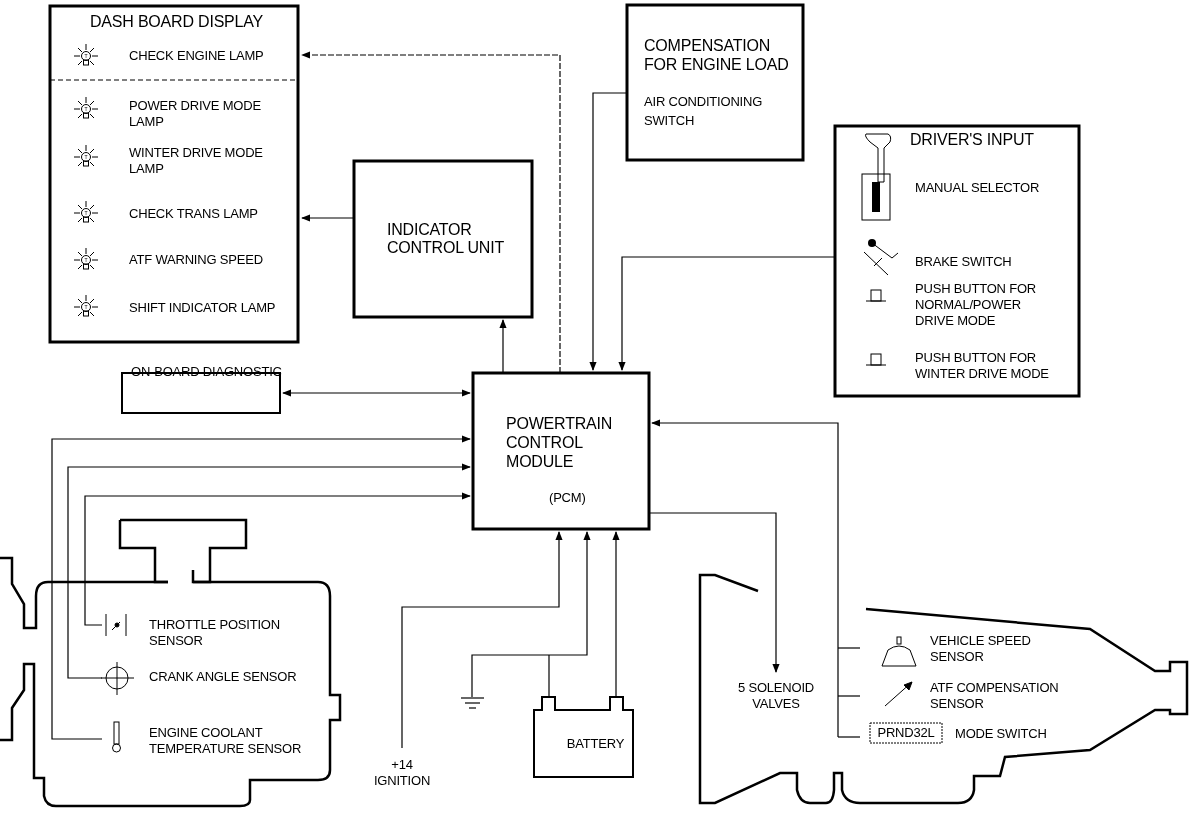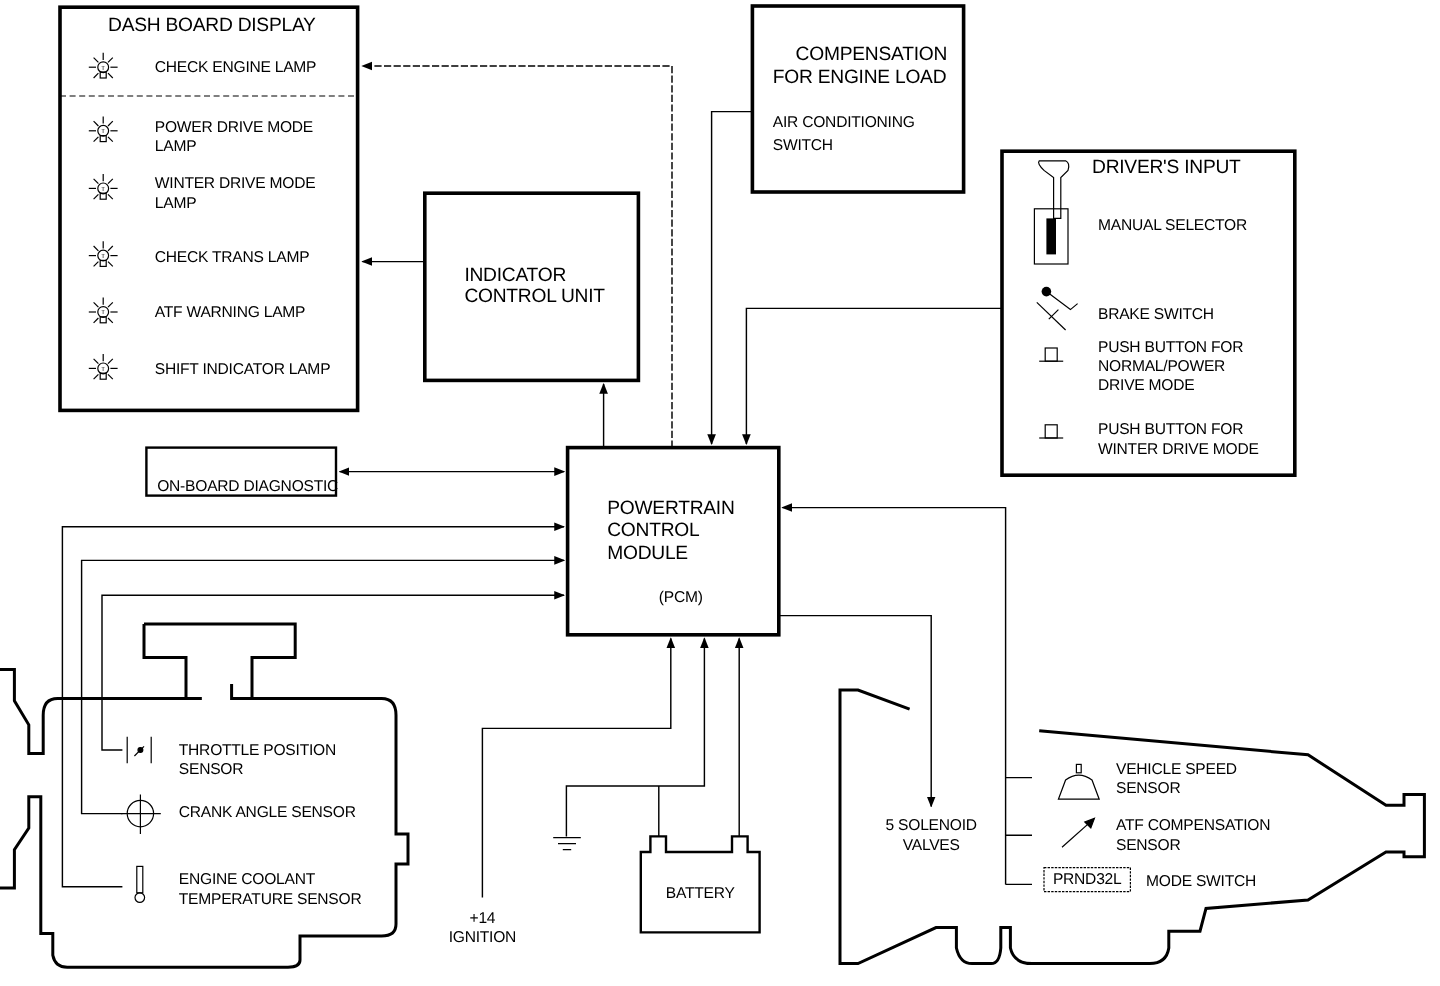--- a/index.html
+++ b/index.html
@@ -153,56 +153,56 @@
 </svg>
 
 <div class="lbl big" style="left:90px;top:13px;">DASH BOARD DISPLAY</div>
 
 <div class="lbl" style="left:129px;top:48px;">CHECK ENGINE LAMP</div>
 <div class="lbl" style="left:129px;top:98px;">POWER DRIVE MODE</div>
 <div class="lbl" style="left:129px;top:114px;">LAMP</div>
 <div class="lbl" style="left:129px;top:145px;">WINTER DRIVE MODE</div>
 <div class="lbl" style="left:129px;top:161px;">LAMP</div>
 <div class="lbl" style="left:129px;top:206px;">CHECK TRANS LAMP</div>
-<div class="lbl" style="left:129px;top:252px;">ATF WARNING LAMP</div>
+<div class="lbl" style="left:129px;top:252px;">ATF WARNING SPEED</div>
 <div class="lbl" style="left:129px;top:300px;">SHIFT INDICATOR LAMP</div>
 
 <div class="lbl big" style="left:387px;top:221px;">INDICATOR</div>
 <div class="lbl big" style="left:387px;top:239px;">CONTROL UNIT</div>
 
-<div class="lbl big" style="left:644px;top:37px;margin-left:19px;">COMPENSATION</div>
+<div class="lbl big" style="left:644px;top:37px;">COMPENSATION</div>
 <div class="lbl big" style="left:644px;top:56px;">FOR ENGINE LOAD</div>
 <div class="lbl" style="left:644px;top:94px;">AIR CONDITIONING</div>
 <div class="lbl" style="left:644px;top:113px;">SWITCH</div>
 
 <div class="lbl big" style="left:910px;top:131px;">DRIVER'S INPUT</div>
 <div class="lbl" style="left:915px;top:180px;">MANUAL SELECTOR</div>
 <div class="lbl" style="left:915px;top:254px;">BRAKE SWITCH</div>
 <div class="lbl" style="left:915px;top:281px;">PUSH BUTTON FOR</div>
 <div class="lbl" style="left:915px;top:297px;">NORMAL/POWER</div>
 <div class="lbl" style="left:915px;top:313px;">DRIVE MODE</div>
 <div class="lbl" style="left:915px;top:350px;">PUSH BUTTON FOR</div>
 <div class="lbl" style="left:915px;top:366px;">WINTER DRIVE MODE</div>
 
-<div class="lbl" style="left:131px;top:397px;">ON-BOARD DIAGNOSTIC</div>
+<div class="lbl" style="left:131px;top:364px;">ON-BOARD DIAGNOSTIC</div>
 
 <div class="lbl big" style="left:506px;top:415px;">POWERTRAIN</div>
 <div class="lbl big" style="left:506px;top:434px;">CONTROL</div>
 <div class="lbl big" style="left:506px;top:453px;">MODULE</div>
 <div class="lbl" style="left:549px;top:490px;">(PCM)</div>
 
 <div class="lbl" style="left:149px;top:617px;">THROTTLE POSITION</div>
 <div class="lbl" style="left:149px;top:633px;">SENSOR</div>
 <div class="lbl" style="left:149px;top:669px;">CRANK ANGLE SENSOR</div>
 <div class="lbl" style="left:149px;top:725px;">ENGINE COOLANT</div>
 <div class="lbl" style="left:149px;top:741px;">TEMPERATURE SENSOR</div>
 
 <div class="lbl center" style="left:372px;top:757px;width:60px;">+14</div>
 <div class="lbl center" style="left:362px;top:773px;width:80px;">IGNITION</div>
-<div class="lbl center" style="left:534px;top:736px;width:99px;">BATTERY</div>
+<div class="lbl center" style="left:534px;top:736px;width:99px;padding-left:12px;">BATTERY</div>
 
 <div class="lbl center" style="left:726px;top:680px;width:100px;">5 SOLENOID</div>
 <div class="lbl center" style="left:726px;top:696px;width:100px;">VALVES</div>
 
 <div class="lbl" style="left:930px;top:633px;">VEHICLE SPEED</div>
 <div class="lbl" style="left:930px;top:649px;">SENSOR</div>
 <div class="lbl" style="left:930px;top:680px;">ATF COMPENSATION</div>
 <div class="lbl" style="left:930px;top:696px;">SENSOR</div>
 <div class="lbl center" style="left:870px;top:725px;width:72px;">PRND32L</div>
 <div class="lbl" style="left:955px;top:726px;">MODE SWITCH</div>

